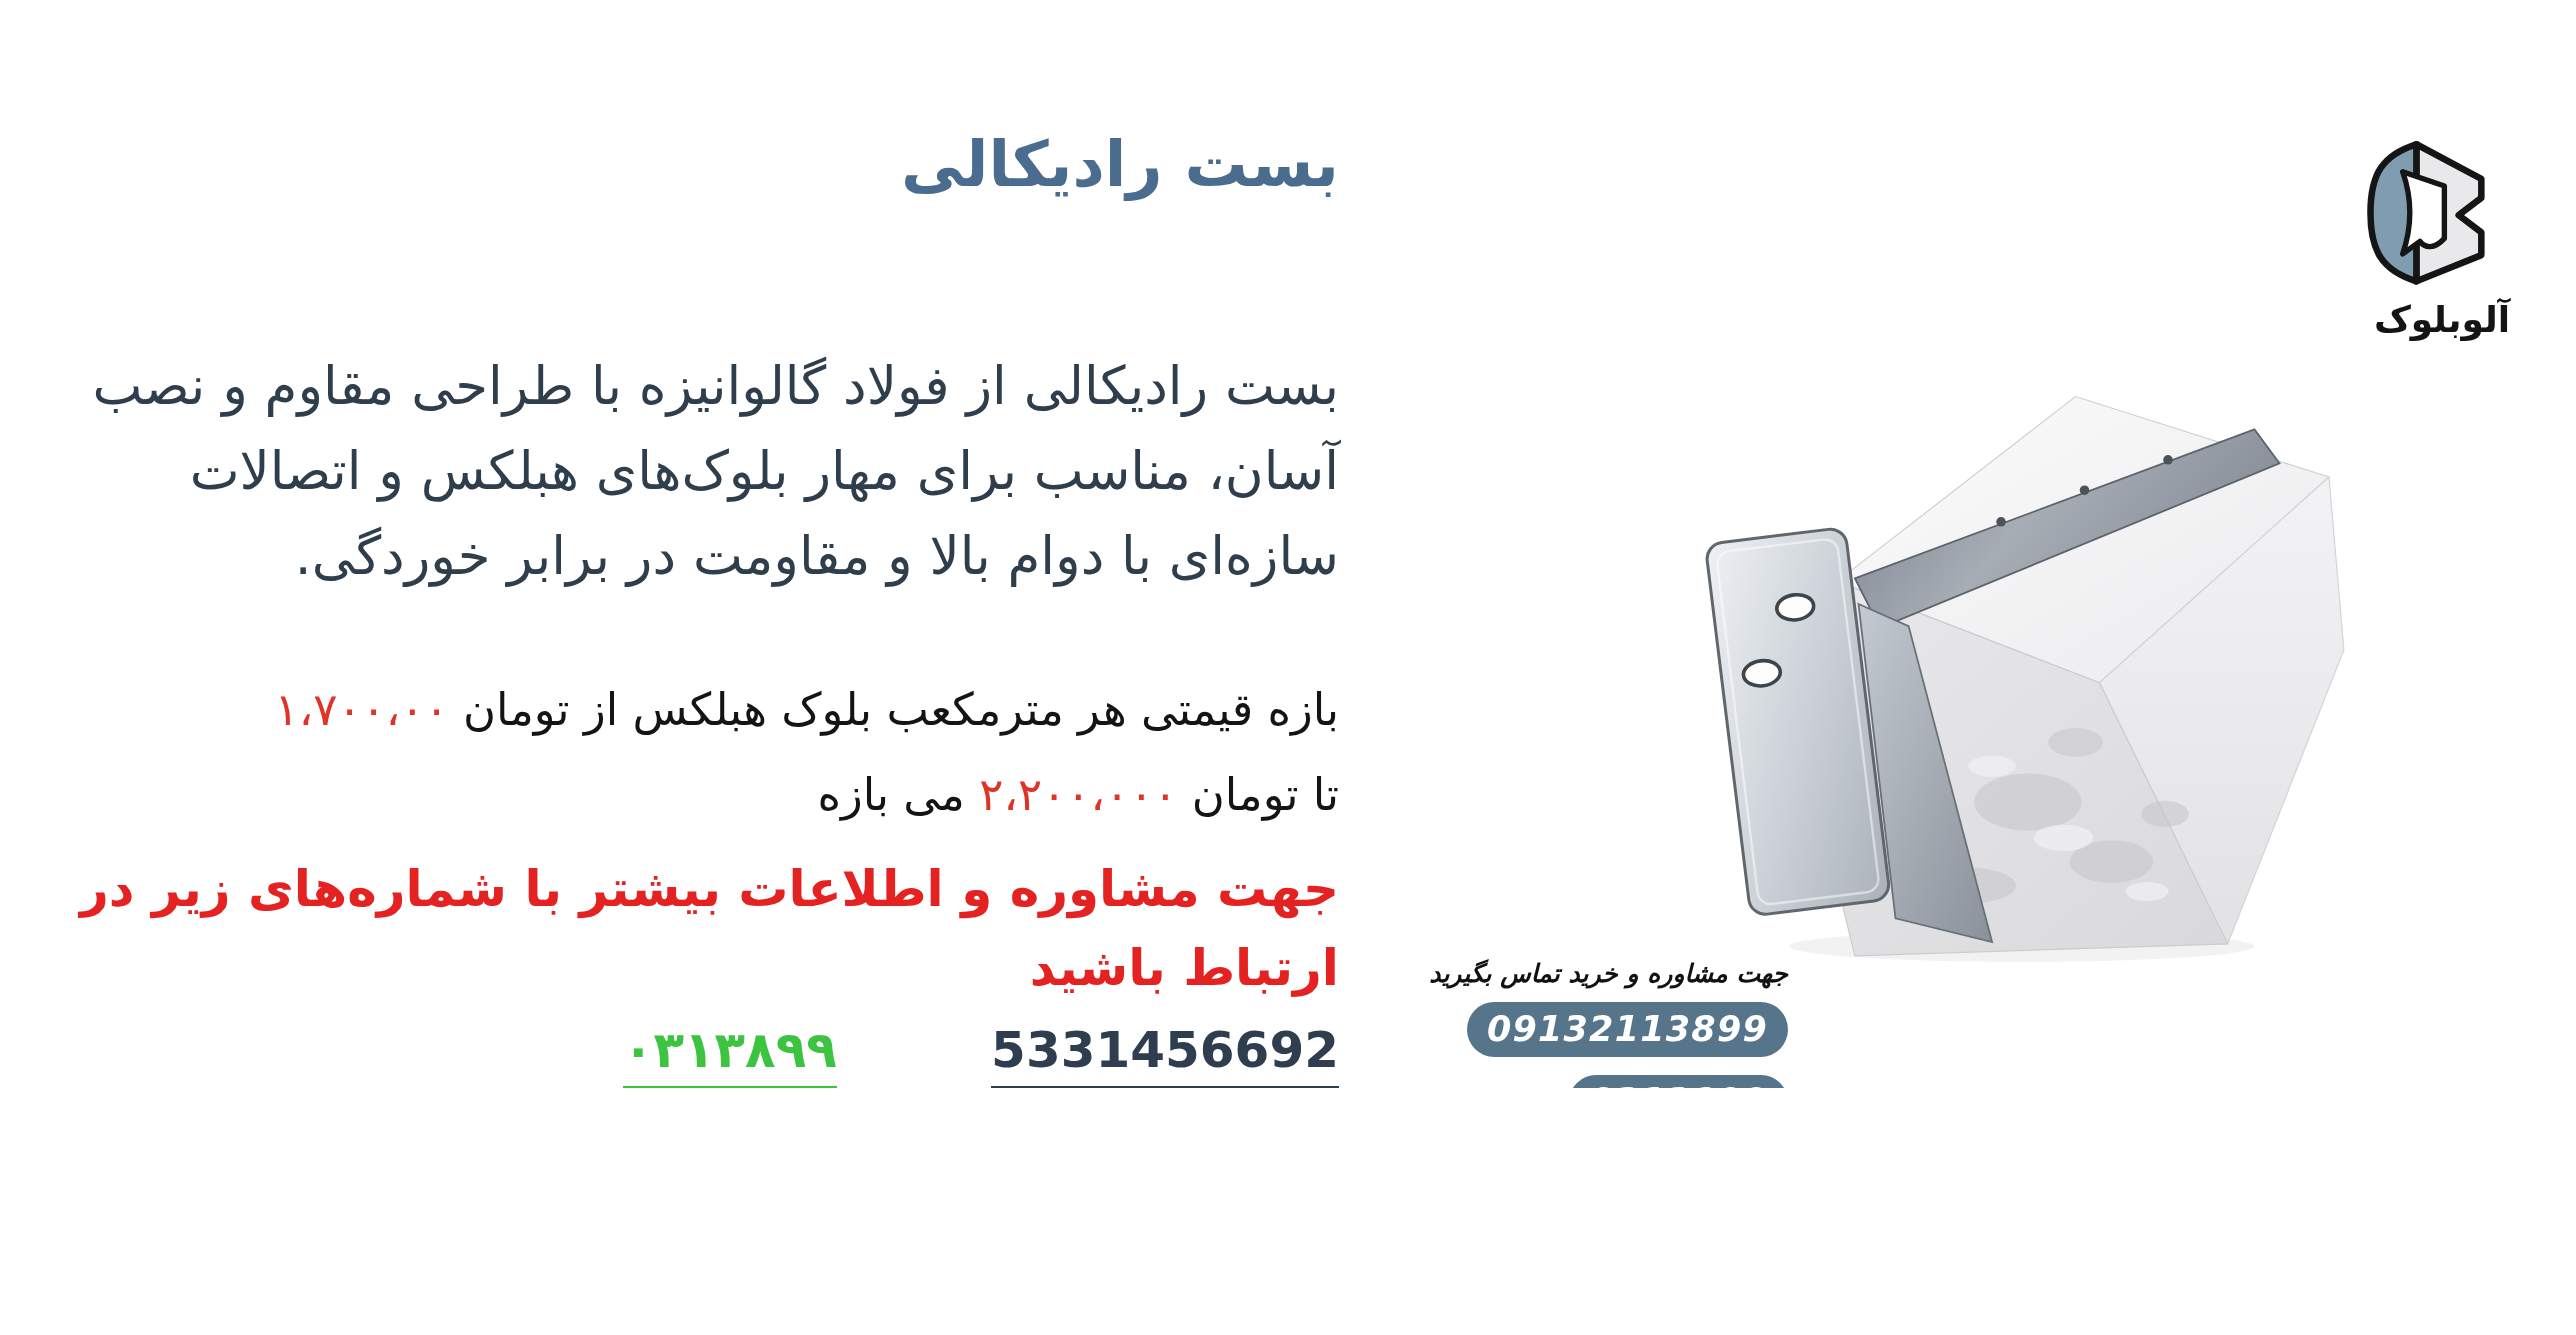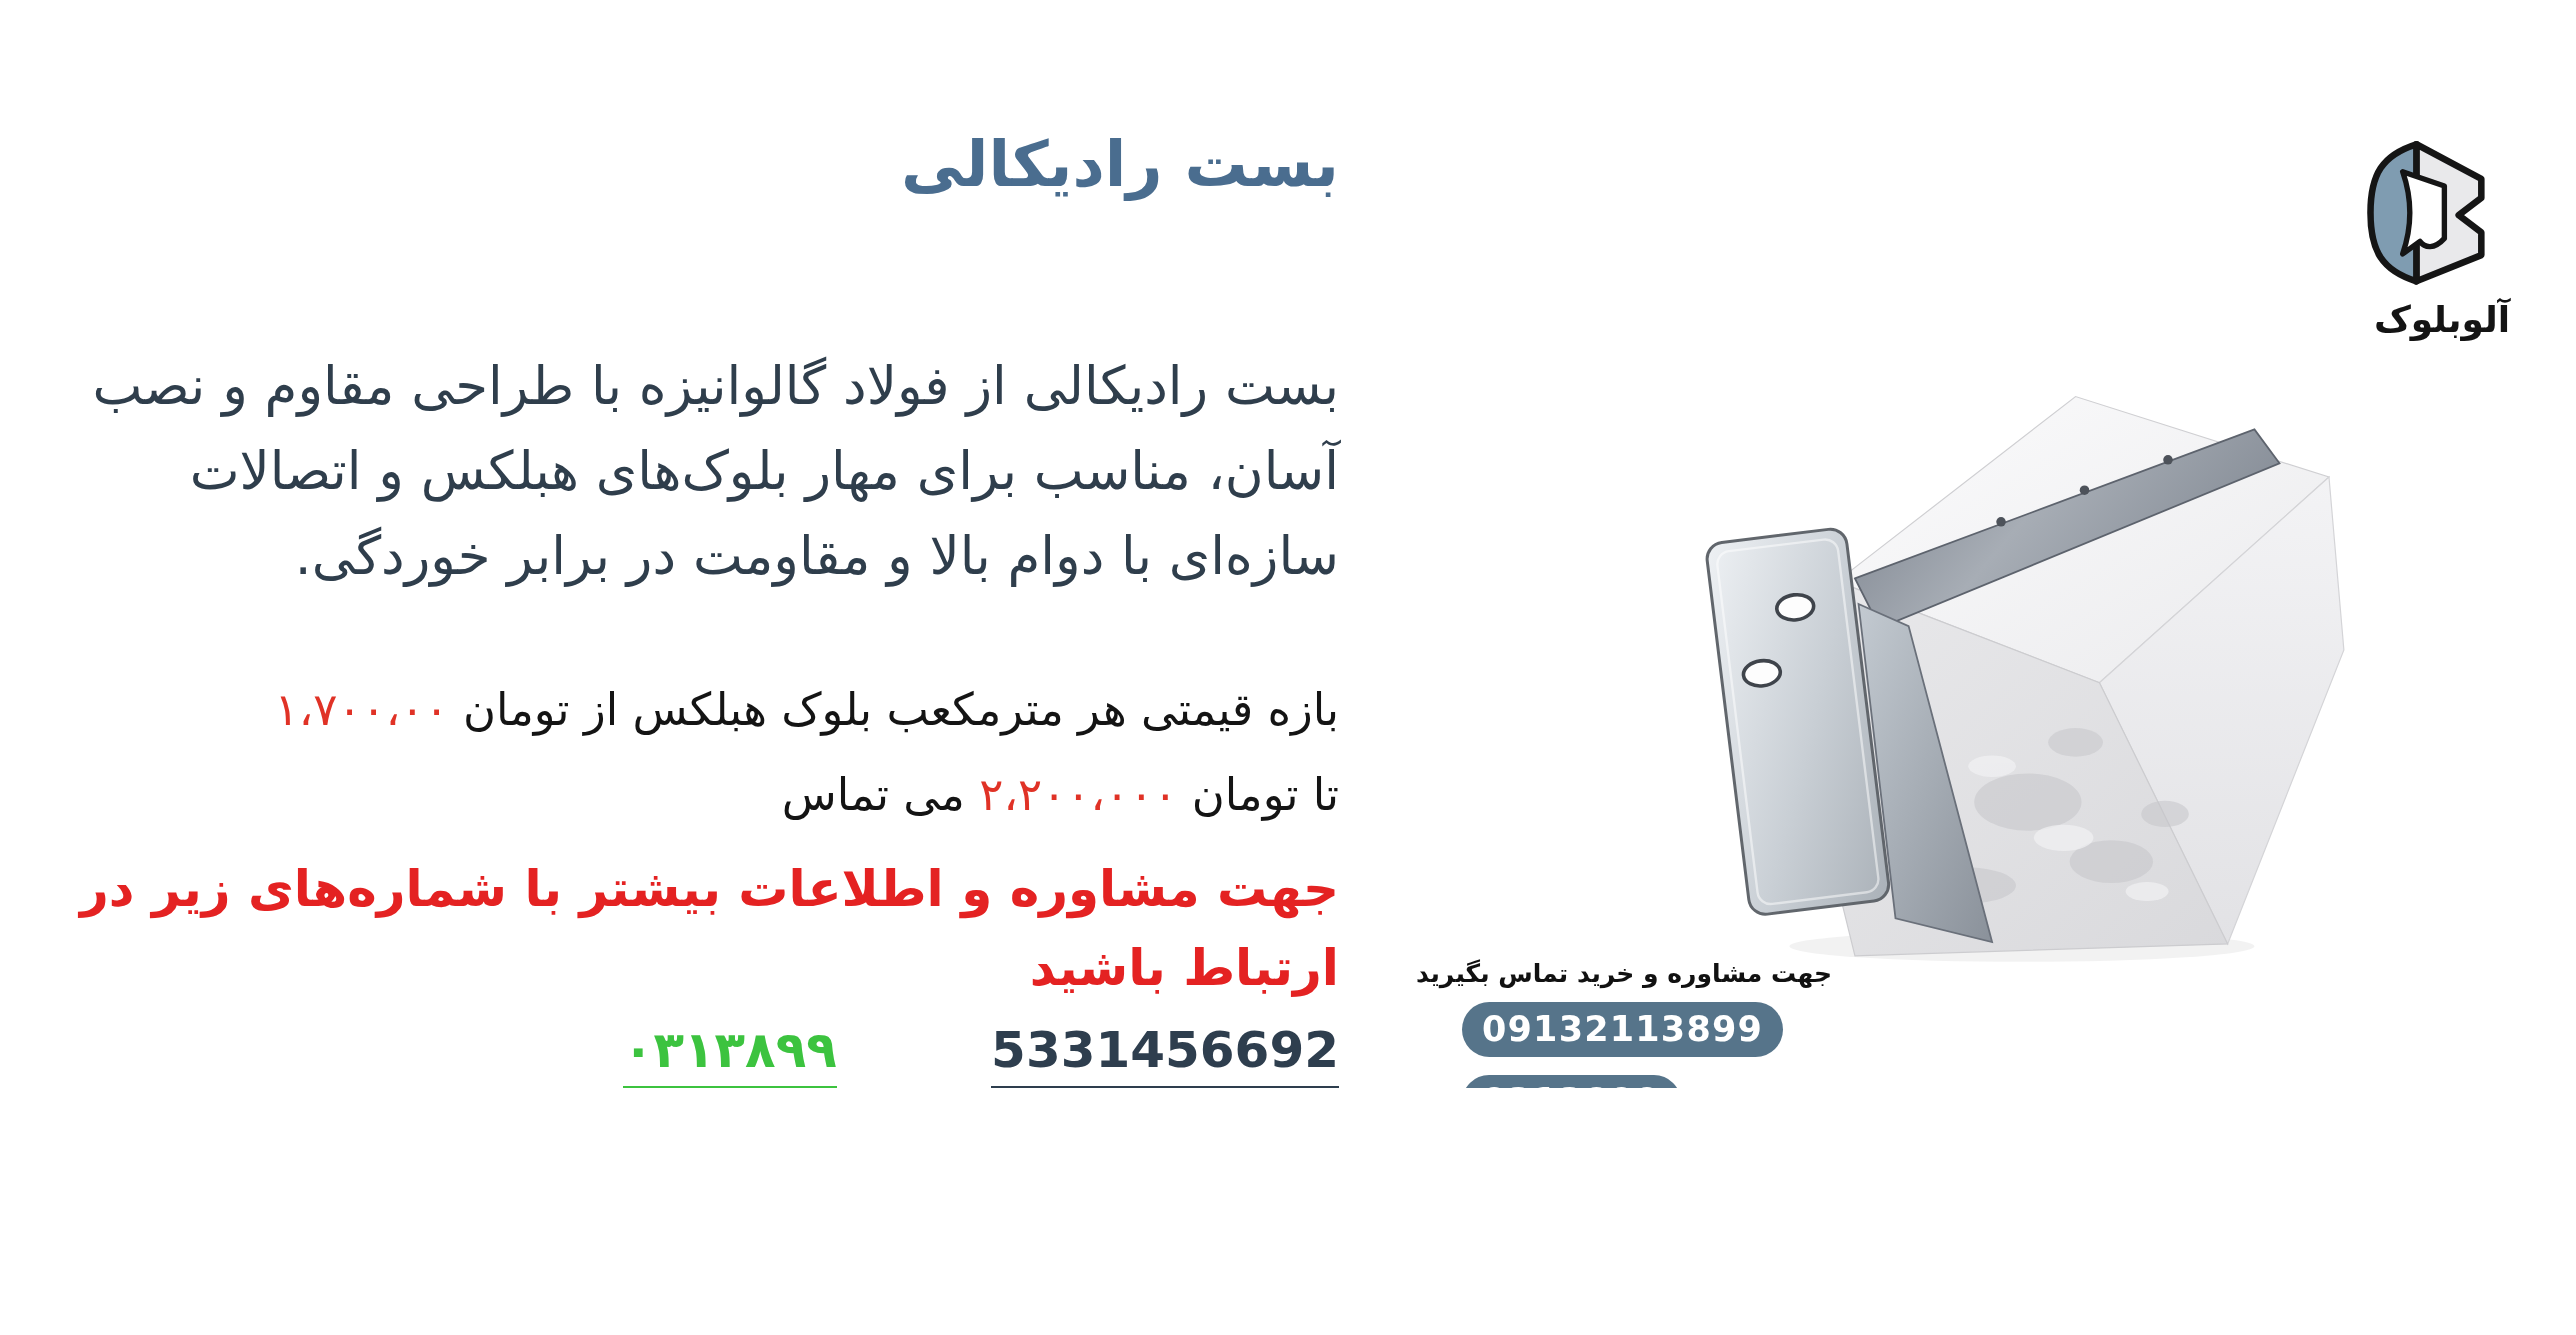--- a/index.html
+++ b/index.html
@@ -89,24 +89,25 @@
     position: absolute;
     left: 1658px;
     top: 325px;
     width: 698px;
     height: 638px;
   }
 
   
   .contact-card {
     position: absolute;
-    left: 1462px;
+    left: 1418px;
     top: 959px;
     width: 370px;
-    text-align: left;
+    text-align: right;
+    font-style: italic;
   }
   .contact-card .caption {
     font-size: 25px;
     font-weight: bold;
     color: #111111;
     direction: rtl;
     white-space: nowrap;
   }
   .badge-row { margin-top: 14.3px; }
   .badge-row + .badge-row { margin-top: 18px; }
@@ -136,21 +137,21 @@
       <span>بست رادیکالی از فولاد گالوانیزه با طراحی مقاوم و نصب</span><br>
       <span>آسان، مناسب برای مهار بلوک‌های هبلکس و اتصالات</span><br>
       <span>سازه‌ای با دوام بالا و مقاومت در برابر خوردگی.</span>
     </div>
 
     <div class="price">
       <span>بازه قیمتی هر مترمکعب بلوک هبلکس از تومان</span>
       <span class="red">۱،۷۰۰،۰۰</span><br>
       <span>تا تومان</span>
       <span class="red">۲،۲۰۰،۰۰۰</span>
-      <span>می تماس</span>
+      <span>می بازه</span>
     </div>
 
     <div class="heading">
       <span>جهت مشاوره و اطلاعات بیشتر با شماره‌های زیر در</span><br>
       <span>ارتباط باشید</span>
     </div>
 
     <div class="phones-row">
       <span class="phone dark">5331456692</span>
       <span class="phone green">۰۳۱۳۸۹۹</span>

